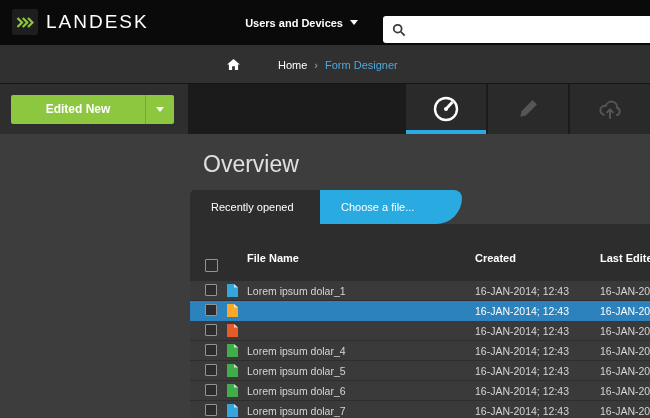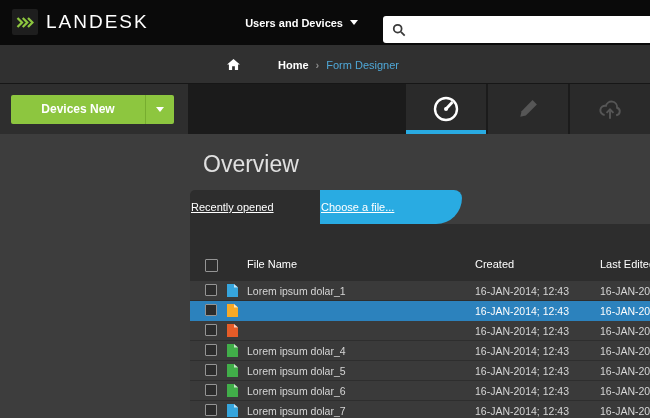--- a/index.html
+++ b/index.html
@@ -13,46 +13,46 @@
   .logo-text { color:#ffffff; font-size:19px; letter-spacing:2px; font-weight:400; }
   .menu { position:absolute; right:292px; top:0; height:45px; display:flex; align-items:center; gap:7px; color:#fff; font-size:11px; font-weight:bold; cursor:pointer; }
   .caret-down { width:0; height:0; border-left:4px solid transparent; border-right:4px solid transparent; border-top:5px solid #fff; }
   .search { position:absolute; left:383px; top:16px; width:267px; height:27px; background:#ffffff; border-radius:3px 0 0 3px; display:flex; align-items:center; }
   .search-icon { margin:0 7px 0 9px; display:flex; }
   .search input { border:none; outline:none; background:transparent; flex:1; font-size:12px; color:#333; font-family:"Liberation Sans", sans-serif; }
 
   
   .breadcrumb-bar { position:absolute; top:45px; left:0; width:650px; height:39px; background:#303030; border-bottom:1px solid #161616; }
   .breadcrumb-inner { position:absolute; left:227px; top:0; height:39px; display:flex; align-items:center; gap:7px; font-size:11px; }
-  .crumb-home { color:#ffffff; font-weight:bold; cursor:pointer;padding-left:31px; }
+  .crumb-home { color:#ffffff; font-weight:normal; cursor:pointer;padding-left:31px; }
   .crumb-sep { color:#8a8a8a; font-weight:bold; }
   .crumb-current { color:#4fa8d8; cursor:pointer; }
 
   
   .toolbar { position:absolute; top:84px; left:0; width:650px; height:50px; background:#1b1b1b; }
   .create-wrap { position:absolute; left:0; top:0; width:188px; height:50px; background:#2e2e2e; display:flex; align-items:center; }
   .create-btn { margin-left:11px; width:163px; height:29px; background:#8dc63f; border-radius:2px; display:flex; align-items:stretch; cursor:pointer; }
   .create-label { flex:1; text-align:center; line-height:29px; color:#ffffff; font-weight:bold; font-size:12px; }
   .create-caret { width:29px; border-left:1px solid #77ad2f; display:flex; align-items:center; justify-content:center; }
   .tool-tabs { position:absolute; right:0; top:0; height:50px; display:flex; }
   .tool-tab { width:80px; height:50px; background:#2a2a2a; margin-left:2px; display:flex; align-items:center; justify-content:center; position:relative; cursor:pointer; }
   .tool-tab:first-child { margin-left:0; }
   .tool-tab.active::after { content:""; position:absolute; left:0; bottom:0; width:100%; height:4px; background:#29abe2; }
 
   
   .main-title { position:absolute; left:203px; top:151px; color:#e0e0e0; font-size:23px; font-weight:400; }
 
   .file-tabs { position:absolute; left:190px; top:190px; height:34px; }
-  .ftab { position:absolute; top:0; height:34px; line-height:34px; font-size:11px; color:#fff; padding-left:1px; cursor:pointer;text-decoration:underline; }
+  .ftab { position:absolute; top:0; height:34px; line-height:34px; font-size:11px; color:#fff; padding-left:21px; cursor:pointer; }
   .ftab-dark { left:0; width:130px; background:#2d2d2d; border-radius:5px 0 0 0; }
   .ftab-blue { left:130px; width:142px; background:#29abe2; border-radius:0 10px 32px 0; }
 
   .panel { position:absolute; left:190px; top:224px; width:480px; }
   .thead { height:57px; background:#2d2d2d; position:relative; }
-  .col { position:absolute; bottom:11px; font-size:11px; font-weight:normal; color:#ffffff; white-space:nowrap; }
+  .col { position:absolute; bottom:17px; font-size:11px; font-weight:bold; color:#ffffff; white-space:nowrap; }
   .col-name { left:57px; } .col-created { left:285px; } .col-edited { left:410px; }
   .thead .cb { position:absolute; left:15px; bottom:9px; }
 
   .cb { width:13px; height:13px; border:1px solid #949494; background:#2c2c2c; border-radius:1px; cursor:pointer; }
 
   .trow { height:20px; border-bottom:1px solid #2e2e2e; background:#3a3a3a; position:relative; cursor:pointer; }
   .trow.selected { background:#2c82bd; border-bottom-color:#2c82bd; }
   .trow .cb { position:absolute; left:15px; top:3px; width:12px; height:12px; }
   .file-icon { position:absolute; left:37px; top:3px; width:11px; height:13px; }
   .cell { position:absolute; top:0; line-height:20px; font-size:10.5px; color:#d6d6d6; white-space:nowrap; }
@@ -97,21 +97,21 @@
     </span>
     <span class="crumb-home">Home</span>
     <span class="crumb-sep">›</span>
     <span class="crumb-current">Form Designer</span>
   </div>
 </div>
 
 <div class="toolbar">
   <div class="create-wrap">
     <div class="create-btn">
-      <span class="create-label">Devices New</span>
+      <span class="create-label">Edited New</span>
       <span class="create-caret">
         <span class="caret-down"></span>
       </span>
     </div>
   </div>
   <div class="tool-tabs">
     <div class="tool-tab active">
       <span style="display:flex">
         <svg width="30" height="30" viewBox="0 0 30 30" fill="none" stroke="#ffffff" stroke-width="2.4">
           <circle cx="15" cy="15" r="11"></circle>

